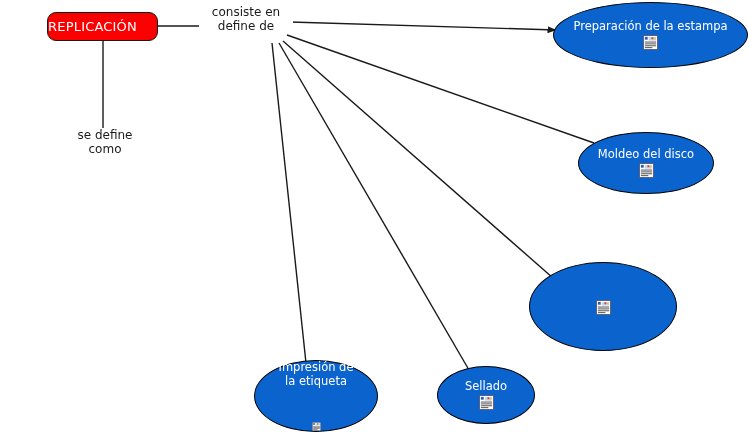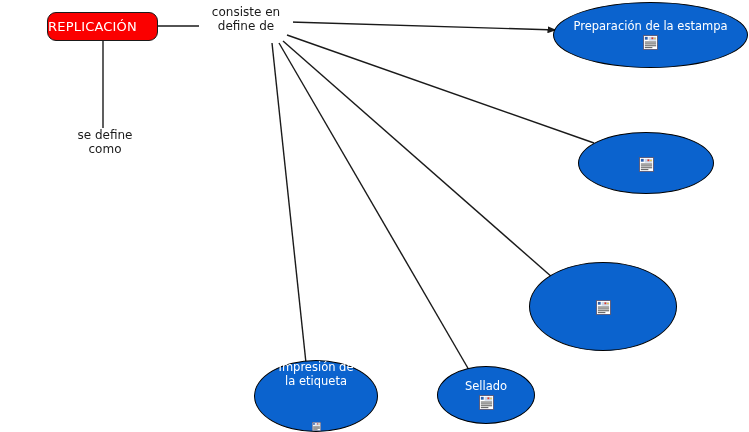--- a/index.html
+++ b/index.html
@@ -132,20 +132,21 @@
       <rect x="9" y="2.5" width="2" height="2" fill="#d83a2a"></rect>
       <rect x="12" y="3" width="1.5" height="1.5" fill="#f0c020"></rect>
       <rect x="2" y="7" width="12" height="1" fill="#4a4a4a"></rect>
       <rect x="2" y="9" width="12" height="1" fill="#4a4a4a"></rect>
       <rect x="2" y="11" width="12" height="1" fill="#4a4a4a"></rect>
       <rect x="2" y="13" width="8" height="1" fill="#4a4a4a"></rect>
     </svg>
   </div>
 
   <div class="node" style="left:578px; top:132px; width:136px; height:62px;">
+    <div class="node-label">Moldeo del disco</div>
     <svg class="res-icon" viewBox="0 0 16 16" xmlns="http://www.w3.org/2000/svg">
       <rect x="0.5" y="0.5" width="15" height="15" fill="#ffffff" stroke="#5a5a7a" stroke-width="1"></rect>
       <rect x="2" y="2" width="3" height="3" fill="#2a5fae"></rect>
       <rect x="6" y="2" width="8" height="4" fill="#c8d4e8"></rect>
       <rect x="9" y="2.5" width="2" height="2" fill="#d83a2a"></rect>
       <rect x="12" y="3" width="1.5" height="1.5" fill="#f0c020"></rect>
       <rect x="2" y="7" width="12" height="1" fill="#4a4a4a"></rect>
       <rect x="2" y="9" width="12" height="1" fill="#4a4a4a"></rect>
       <rect x="2" y="11" width="12" height="1" fill="#4a4a4a"></rect>
       <rect x="2" y="13" width="8" height="1" fill="#4a4a4a"></rect>

